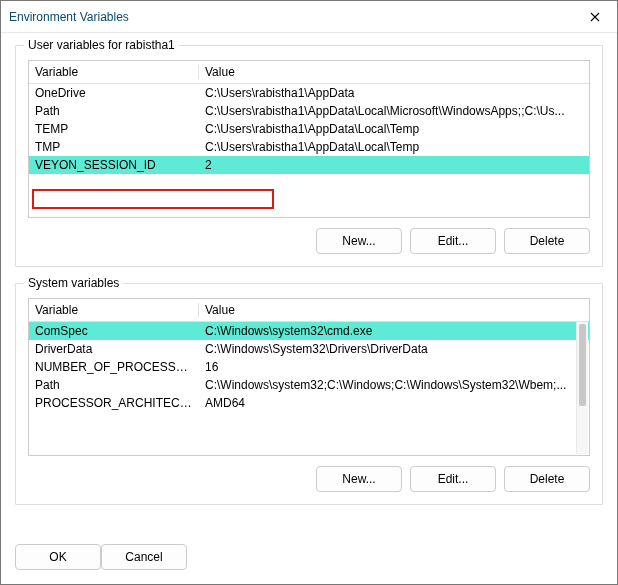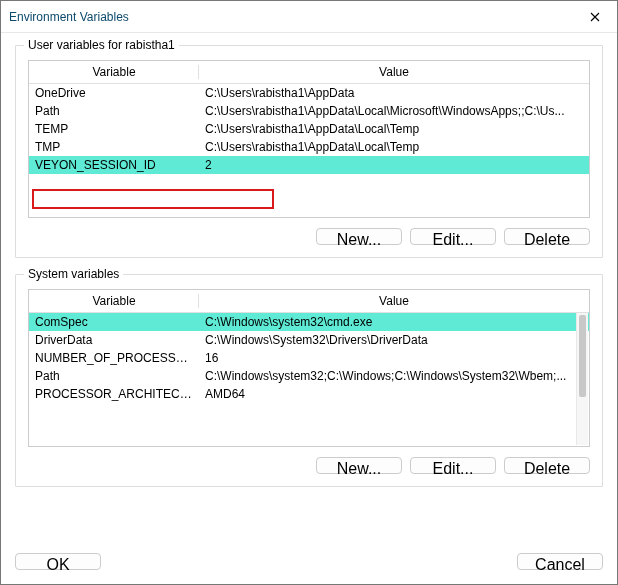--- a/index.html
+++ b/index.html
@@ -65,21 +65,21 @@
   height: 158px;
   overflow: hidden;
   position: relative;
 }
 .table {
   width: 100%;
   border-collapse: collapse;
   table-layout: fixed;
 }
 .table th {
-  text-align: center;
+  text-align: left;
   font-weight: normal;
   font-size: 12px;
   padding: 4px 6px;
   border-bottom: 1px solid #e0e0e0;
   background: #fff;
   position: relative;
 }
 .table th:first-child { width: 170px; }
 .table th:after {
   content: "";
@@ -130,33 +130,33 @@
   border-radius: 2px;
 }
 .button-row {
   display: flex;
   justify-content: flex-end;
   gap: 8px;
   margin-top: 10px;
 }
 .btn {
   min-width: 86px;
-  height: 17px;
+  height: 26px;
   border: 1px solid #ccc;
   border-radius: 4px;
   background: #fdfdfd;
-  font-size: 16px;
+  font-size: 12px;
   cursor: pointer;
   padding: 2px 12px;
 }
 .footer {
   padding: 8px 14px 14px 14px;
   display: flex;
-  justify-content: space-between;
-  gap: 20px;
+  justify-content: flex-start;
+  gap: 0;
 }
 </style>
 </head>
 <body>
 
 <div class="window">
   <div class="titlebar">
     <span class="titlebar-title">Environment Variables</span>
     <div class="close-btn">
       <svg viewBox="0 0 10 10">

